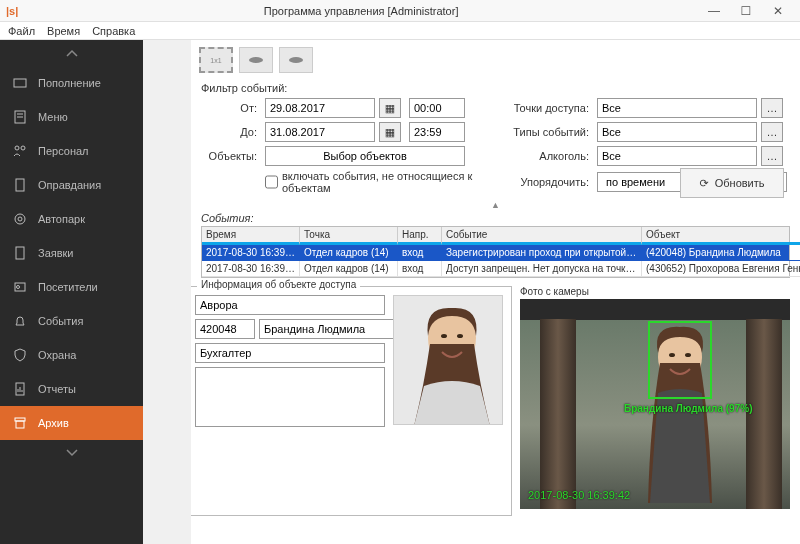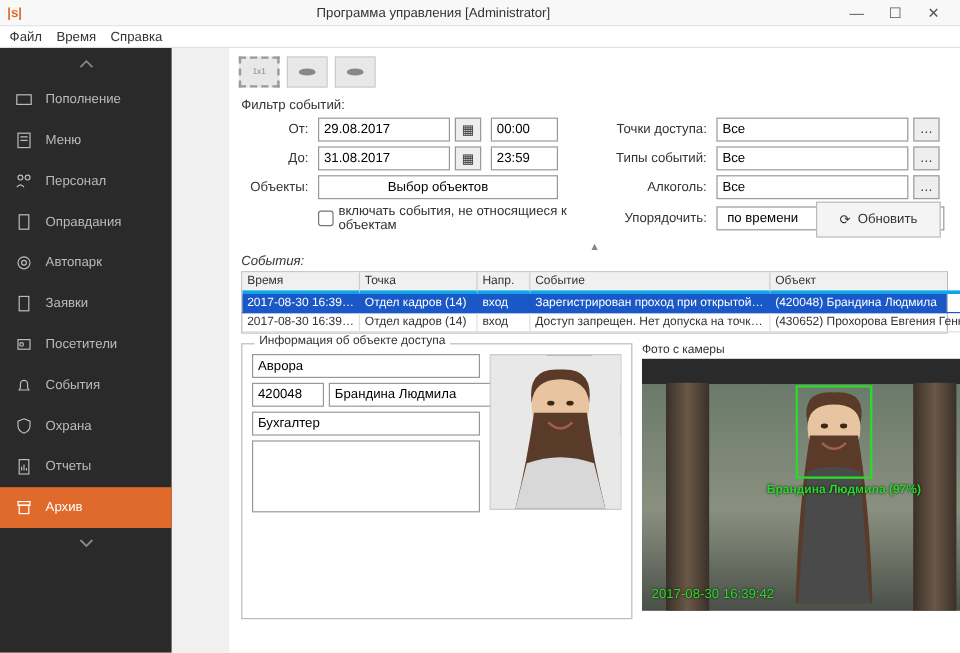--- a/index.html
+++ b/index.html
@@ -33,21 +33,21 @@
 .refresh-btn { position: absolute; right: 16px; top: 128px; width: 104px; height: 30px; border: 1px solid #bbb; background: #f4f4f4; display: flex; align-items: center; justify-content: center; gap: 6px; font-size: 11px; cursor: pointer; }
 .arrow-up { height: 10px; text-align: center; color: #888; font-size: 9px; }
 .events-label { padding: 2px 10px; font-size: 11px; font-style: italic; }
 .table { margin: 0 10px; border: 1px solid #bbb; font-size: 10px; }
 .table-head { display: grid; grid-template-columns: 98px 98px 44px 200px 190px; background: #f0f0f0; }
 .table-head div { border-right: 1px solid #ccc; border-bottom: 3px solid #0ea5e9; padding: 2px 4px; font-weight: normal; }
 .table-row { display: grid; grid-template-columns: 98px 98px 44px 200px 190px; }
 .table-row div { border-right: 1px solid #e0e0e0; border-bottom: 1px solid #e0e0e0; padding: 2px 4px; white-space: nowrap; overflow: hidden; text-overflow: ellipsis; }
 .table-row.selected { background: #1a57c7; color: #fff; }
 .table-row.selected div { border-color: #1a57c7; }
-.info-section { display: flex; margin: 8px 10px 0 10px; gap: 8px; height: 230px; }
+.info-section { display: flex; margin: 8px 10px 0 10px; gap: 8px; height: 230px; justify-content: flex-end; }
 .info-left { flex: 1; border: 1px solid #bbb; padding: 8px; position: relative; }
 .info-fields { display: flex; gap: 8px; }
 .fields-col { display: flex; flex-direction: column; gap: 4px; width: 190px; }
 .fields-col input { height: 20px; border: 1px solid #999; padding: 0 4px; font-size: 11px; }
 .fields-col textarea { height: 60px; border: 1px solid #999; padding: 4px; font-size: 11px; resize: none; }
 .row2 { display: flex; gap: 4px; }
 .row2 input:first-child { width: 60px; }
 .row2 input:last-child { flex: 1; }
 .photo-db { width: 110px; height: 130px; background: radial-gradient(circle at 60% 35%, #e8c9a8 0%, #e8c9a8 26%, #88634a 26%, #88634a 46%, #d8d8d8 46%, #b8b8b8 100%); border: 1px solid #ccc; position: relative; overflow: hidden; }
 .camera-panel { width: 270px; }

